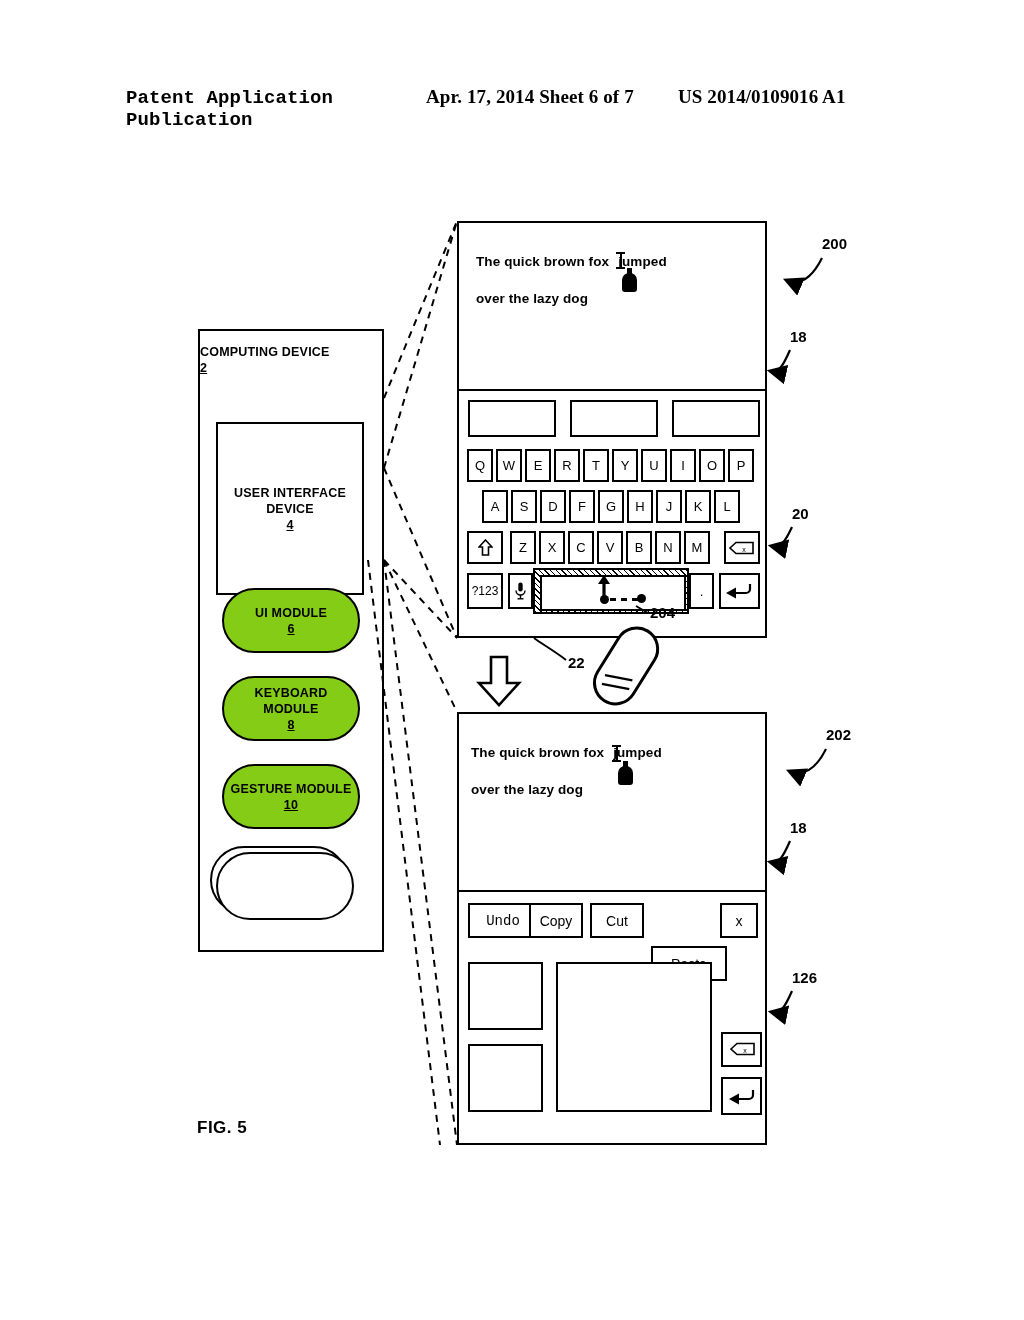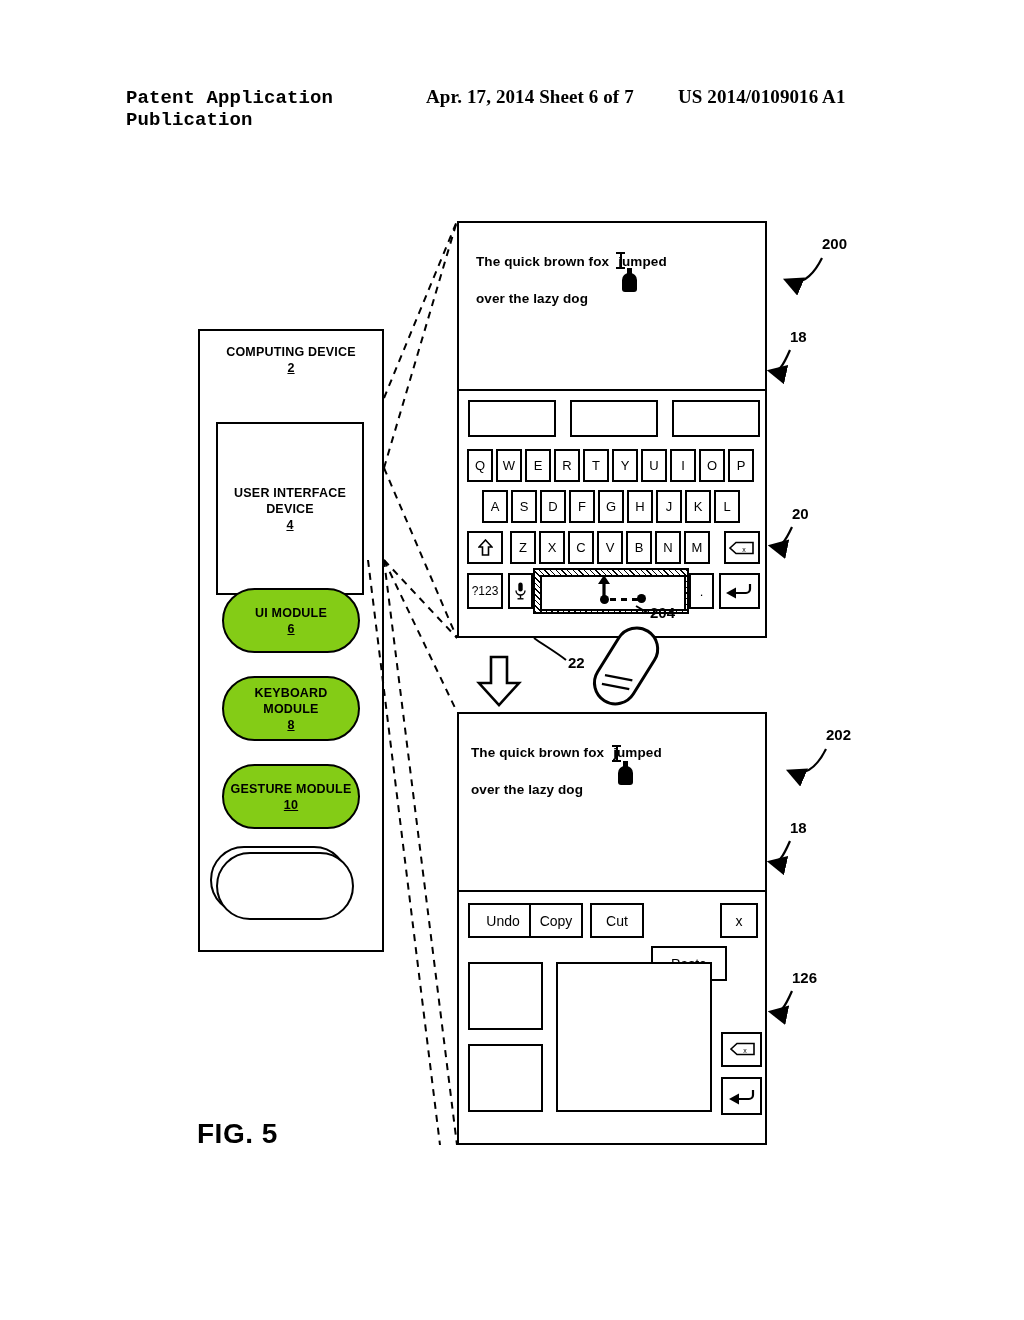--- a/index.html
+++ b/index.html
@@ -30,38 +30,37 @@
     letter-spacing: 0.1px;
   }
   #pub-header .seg-left  { width: 300px; text-align: left; font-family: Liberation Mono, monospace; }
   #pub-header .seg-mid   { width: 252px; text-align: left; }
   #pub-header .seg-right { width: 220px; text-align: left; }
 
   
   #fig-label {
     position: absolute;
     left: 197px; top: 1118px;
-    font-size: 28px;
+    font-size: 17px;
     font-weight: bold;
     letter-spacing: 0.5px;
   }
 
   
   #block-diagram {
     position: absolute;
     left: 198px; top: 329px;
     width: 186px; height: 623px;
     border: 2px solid #000;
     box-sizing: border-box;
   }
   .blk-title {
     position: absolute;
     left: 0; top: 13px;
     width: 100%;
-    text-align: center;
     font-size: 12.5px;
     font-weight: bold;
     letter-spacing: 0.2px;
     line-height: 16px;
   }
   .blk-title .num { text-decoration: underline; display: block; }
 
   #uid-box {
     position: absolute;
     left: 16px; top: 68px;
@@ -272,21 +271,21 @@
     top: 11px;
     height: 35px;
     border: 2px solid #000;
     box-sizing: border-box;
     background: #fff;
     display: flex;
     align-items: center;
     justify-content: center;
     font-size: 14px;
   }
-  #ebtn-0 { left: 9px;   width: 70px; }
+  #ebtn-0 { left: 9px;   width: 70px; font-family: Liberation Mono, monospace; }
   #ebtn-1 { left: 70px;  width: 54px; }
   #ebtn-2 { left: 131px; width: 54px; }
   #ebtn-3 { left: 192px; width: 76px; margin-top: 43px; }
   #ebtn-4 { left: 261px; width: 38px; }
 
   .blank-pane {
     position: absolute;
     border: 2px solid #000;
     box-sizing: border-box;
     background: #fff;

